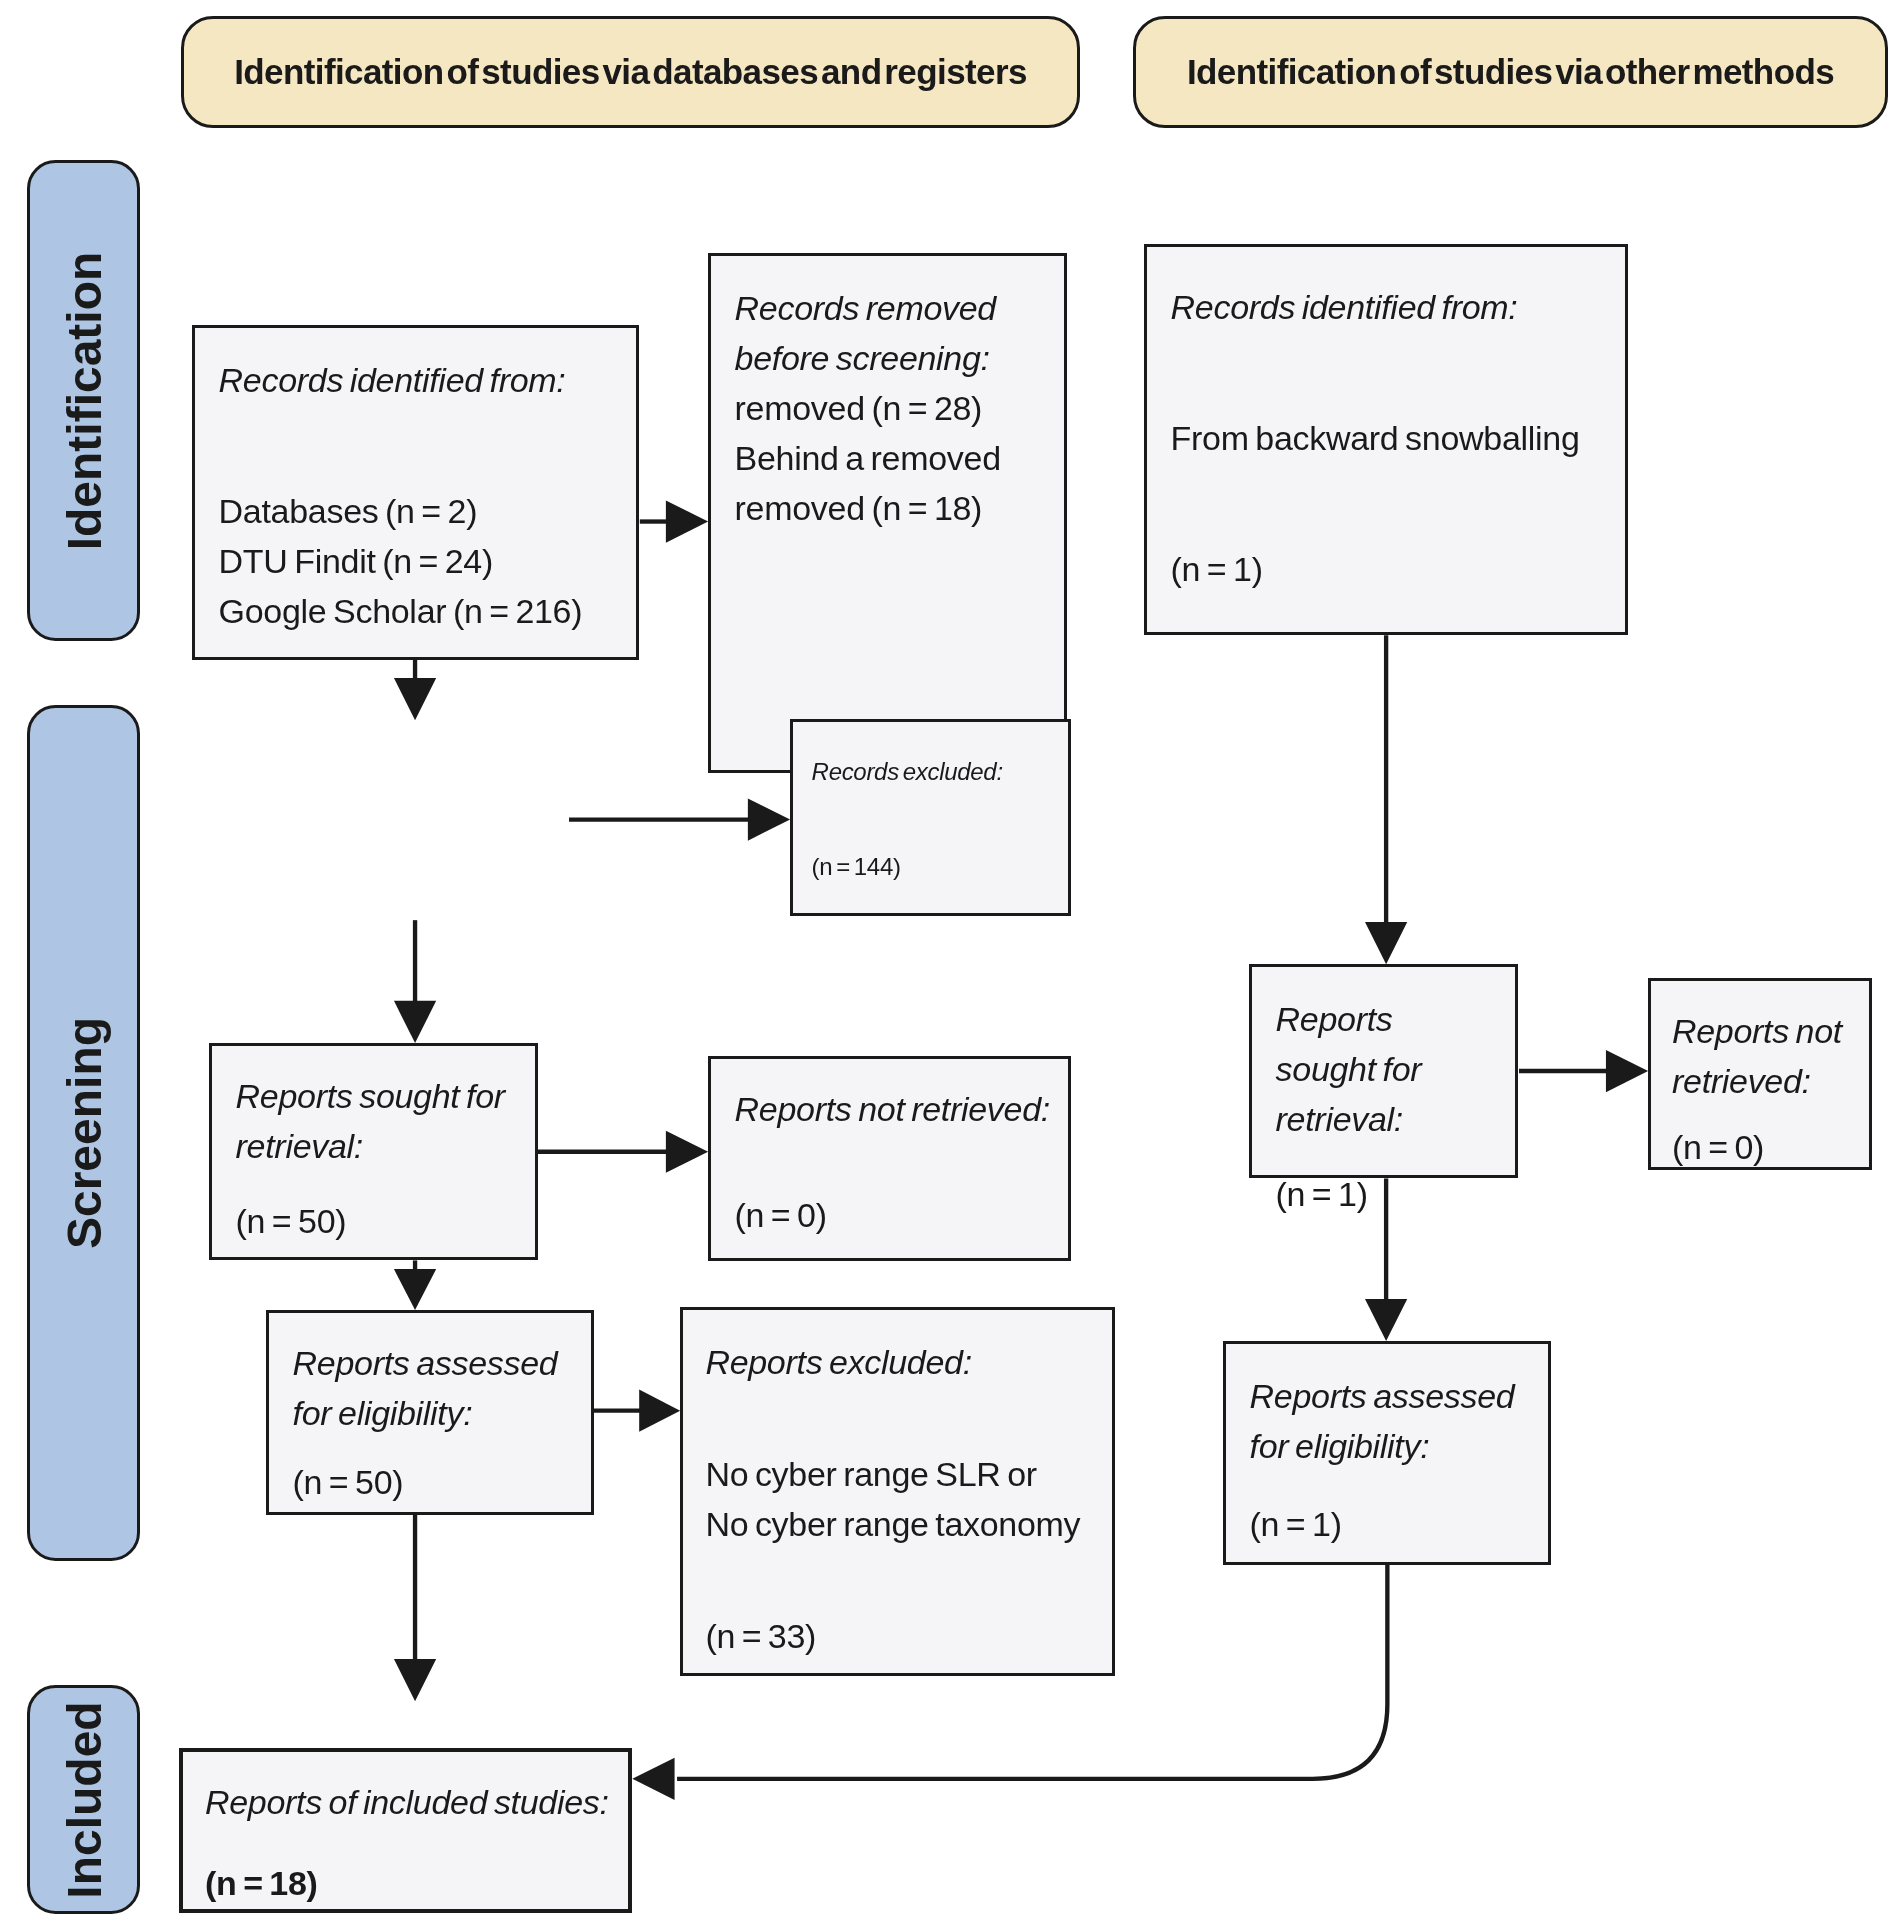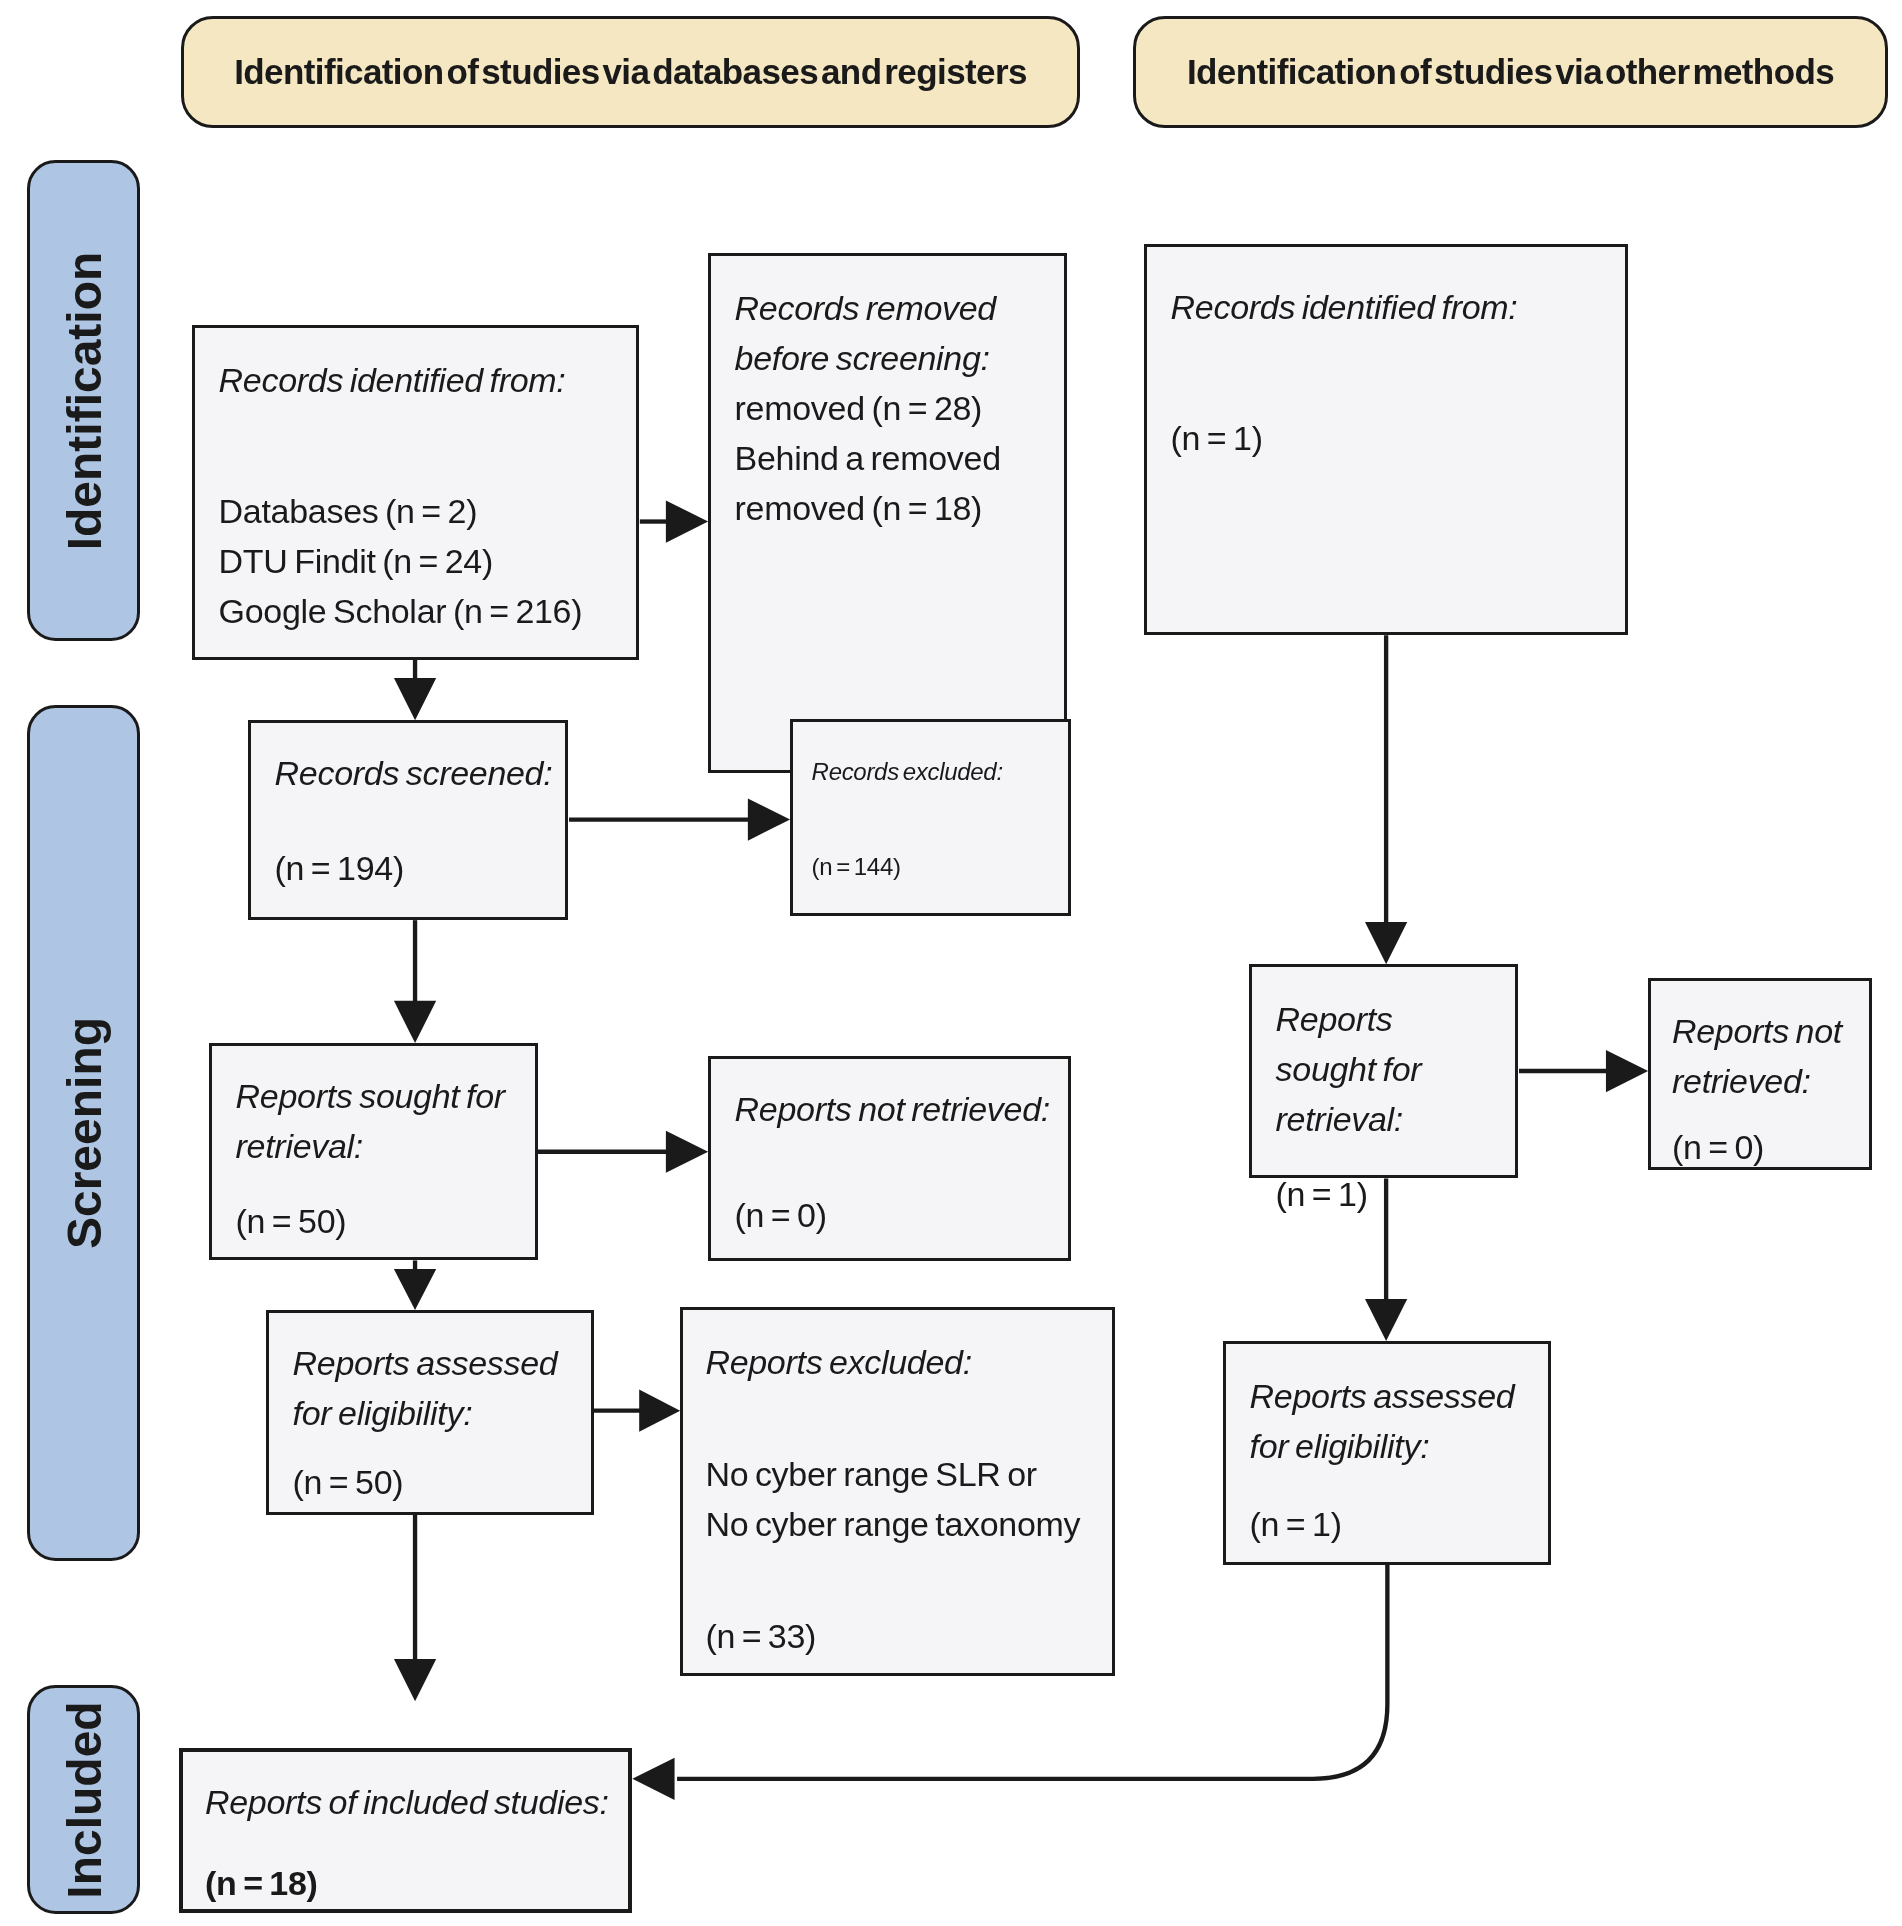--- a/index.html
+++ b/index.html
@@ -126,24 +126,20 @@
     <div class="bl">Google Scholar (n = 216)</div>
   </div>
 
   <div class="box" style="left:708px;top:253px;width:359px;height:520px;">
     <div class="bt">Records removed before screening:</div>
     <div class="bl">removed (n = 28)</div>
     <div class="bl">Behind a removed</div>
     <div class="bl">removed (n = 18)</div>
   </div>
 
-  <div class="box" style="left:248px;top:720px;width:320px;height:200px;padding-top:25px;">
-    <div class="bt nowrap">Records screened:</div>
-    <div class="bc" style="margin-top:45px;">(n = 194)</div>
-  </div>
 
   <div class="box" style="left:790px;top:719px;width:281px;height:197px;padding:25px 18.6px;font-size:24px;">
     <div class="bt nowrap">Records excluded:</div>
     <div class="bc" style="margin-top:45px;">(n = 144)</div>
   </div>
 
   <div class="box" style="left:209px;top:1043px;width:329px;height:217px;padding-top:25px;">
     <div class="bt">Reports sought for retrieval:</div>
     <div class="bc" style="margin-top:25px;">(n = 50)</div>
   </div>
@@ -165,20 +161,21 @@
     <div class="bc" style="margin-top:62px;">(n = 33)</div>
   </div>
 
   <div class="box" style="left:179px;top:1748px;width:453px;height:165px;padding:25px 22px;border-width:4.3px;">
     <div class="bt nowrap">Reports of included studies:</div>
     <div class="bc bold" style="margin-top:31px;">(n = 18)</div>
   </div>
 
   <div class="box" style="left:1144px;top:244px;width:484px;height:391px;padding-top:35px;">
     <div class="bt">Records identified from:</div>
+    <div class="bl nowrap" style="margin-top:81px;">From backward snowballing</div>
     <div class="bc" style="margin-top:81px;">(n = 1)</div>
   </div>
 
   <div class="box" style="left:1249px;top:964px;width:269px;height:214px;padding-top:27px;">
     <div class="bt">Reports sought for retrieval:</div>
     <div class="bc" style="margin-top:25px;">(n = 1)</div>
   </div>
 
   <div class="box" style="left:1648px;top:978px;width:224px;height:192px;padding:25px 21px;">
     <div class="bt">Reports not retrieved:</div>

